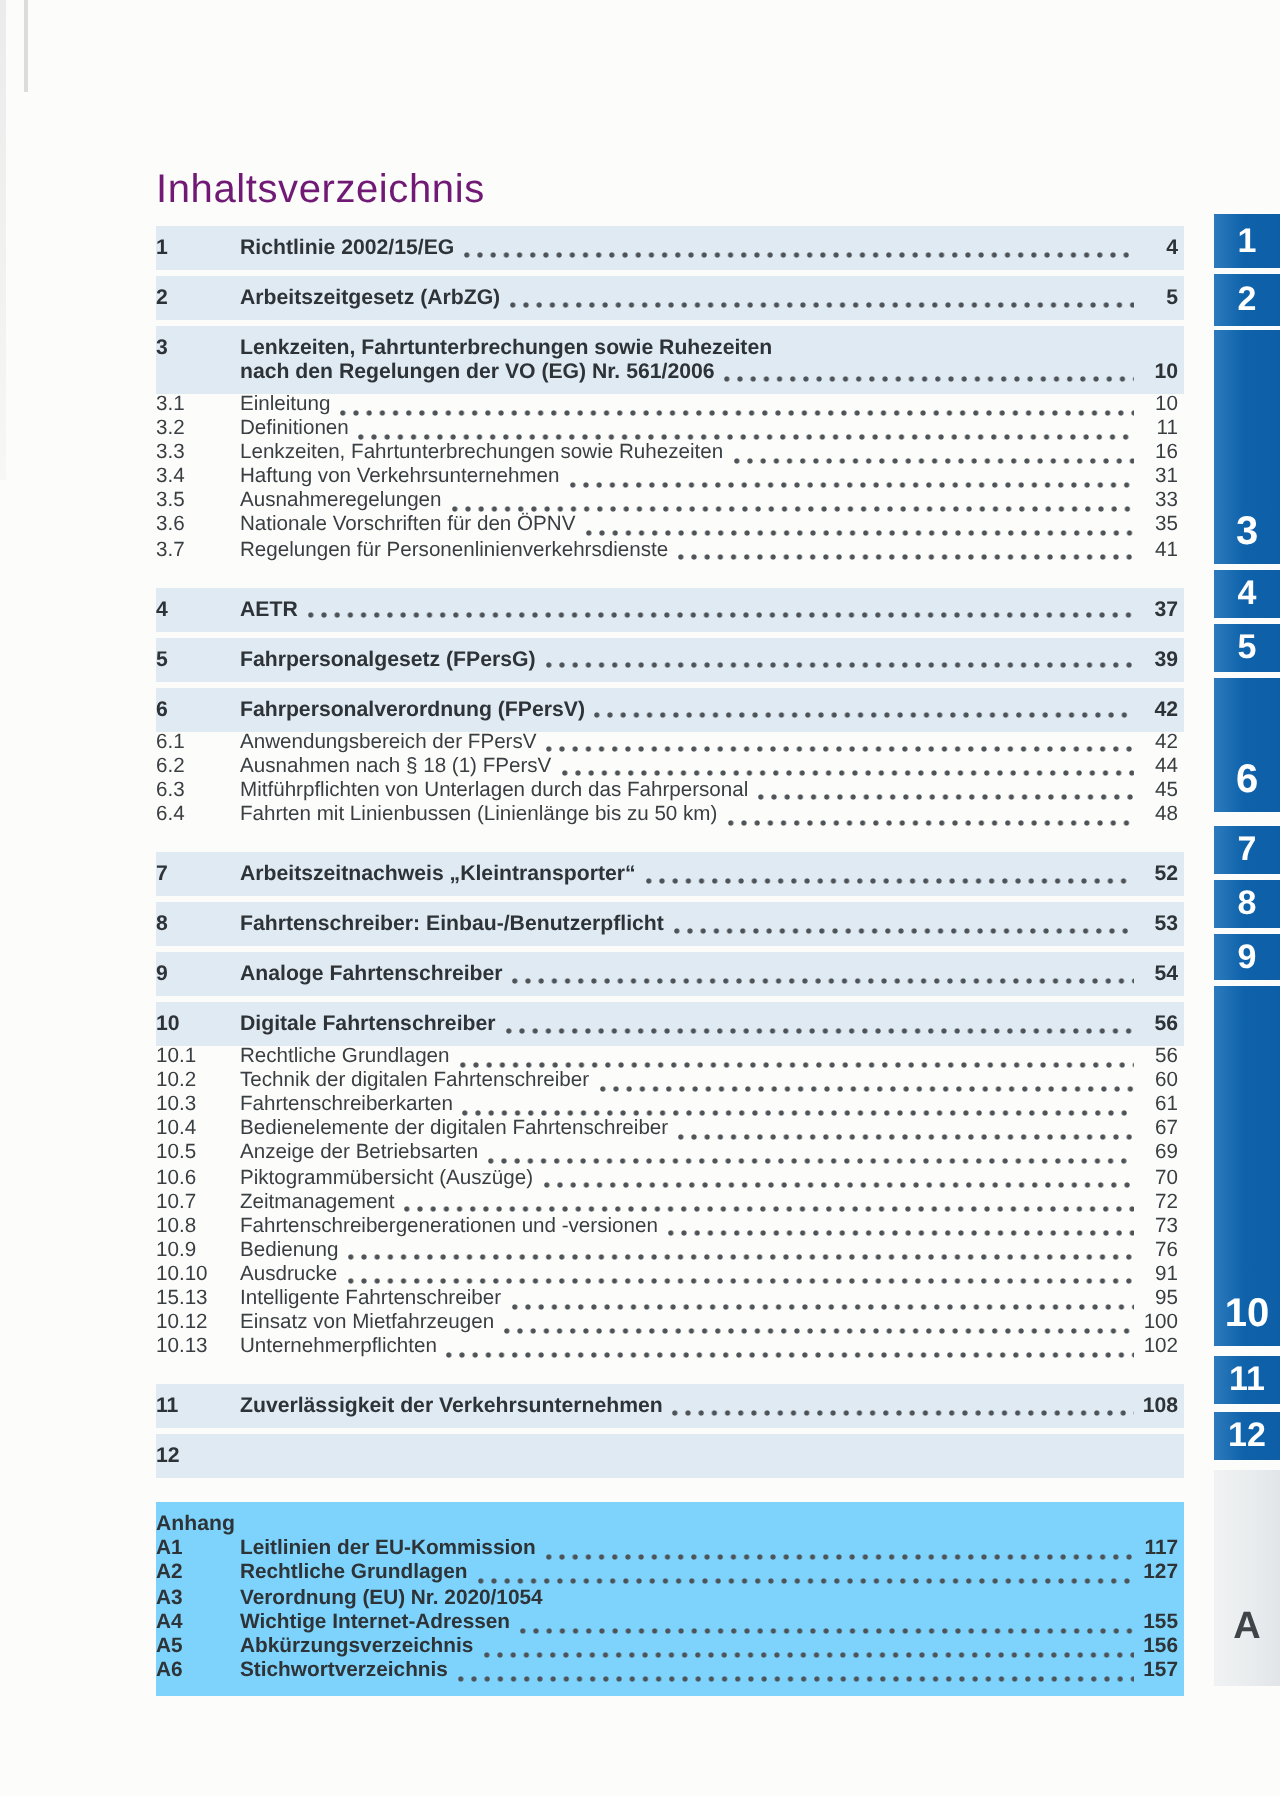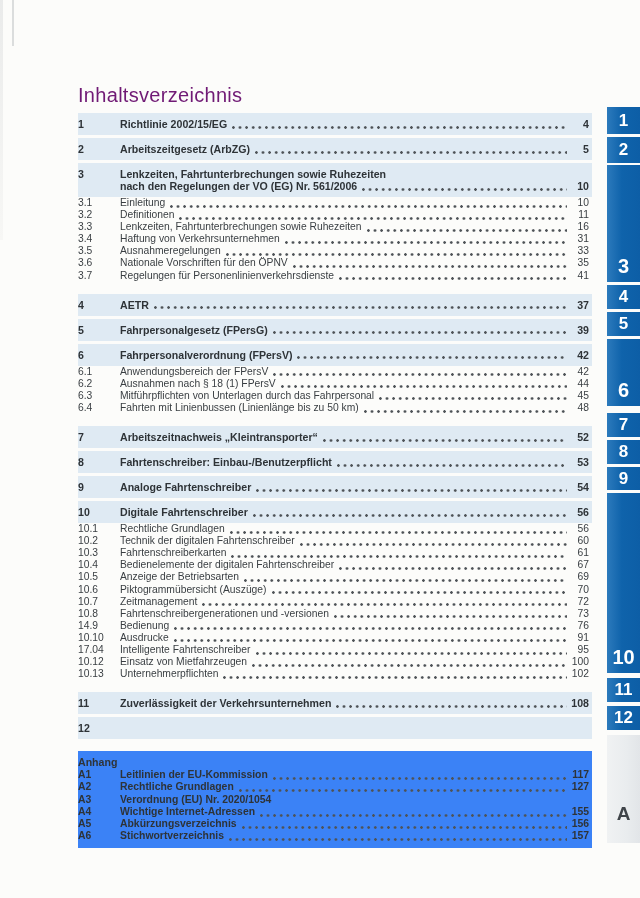--- a/index.html
+++ b/index.html
@@ -36,21 +36,21 @@
   .chapter{
     background:#dfeaf3;font-weight:bold;font-size:10.6px;line-height:12px;
     padding:5px 3px 5px 0;margin-top:3px;color:#2e3337;
   }
   .sub{
     font-size:10.3px;line-height:12.1px;padding:0 3px 0 0;color:#393e42;
   }
   .sub + .chapter{margin-top:12px;}
 
   #appendix{
-    background:#3b82f6;margin-top:12px;padding:5px 0 6px 0;
+    background:#7dd3fc;margin-top:12px;padding:5px 0 6px 0;
   }
   #appendix-label{
     font-weight:bold;font-size:10.6px;line-height:13px;color:#2e3337;
   }
   #appendix .entry{
     font-weight:bold;font-size:10.4px;line-height:12.2px;
     padding:0 3px 0 0;color:#2e3337;
   }
 
   
@@ -390,21 +390,21 @@
     <span class="body">
 
       <span class="line">
         <span class="title">Fahrtenschreibergenerationen und -versionen</span>
         <span class="dots"></span>
         <span class="pagenum">73</span>
       </span>
     </span>
   </div>
         <div class="entry sub">
-    <span class="num">14.9</span>
+    <span class="num">10.9</span>
     <span class="body">
 
       <span class="line">
         <span class="title">Bedienung</span>
         <span class="dots"></span>
         <span class="pagenum">76</span>
       </span>
     </span>
   </div>
         <div class="entry sub">
@@ -412,21 +412,21 @@
     <span class="body">
 
       <span class="line">
         <span class="title">Ausdrucke</span>
         <span class="dots"></span>
         <span class="pagenum">91</span>
       </span>
     </span>
   </div>
         <div class="entry sub">
-    <span class="num">17.04</span>
+    <span class="num">15.13</span>
     <span class="body">
 
       <span class="line">
         <span class="title">Intelligente Fahrtenschreiber</span>
         <span class="dots"></span>
         <span class="pagenum">95</span>
       </span>
     </span>
   </div>
         <div class="entry sub">

